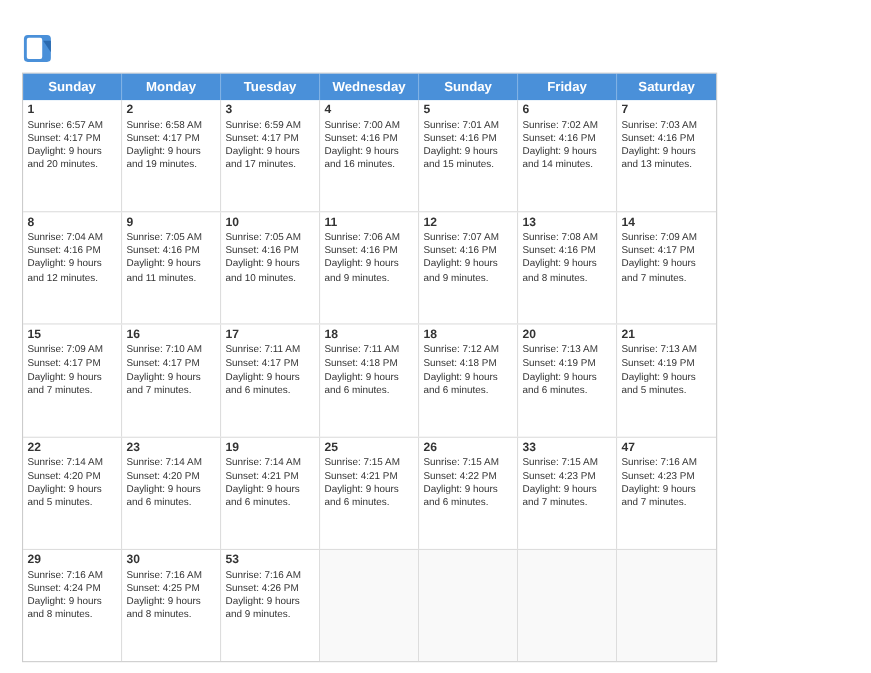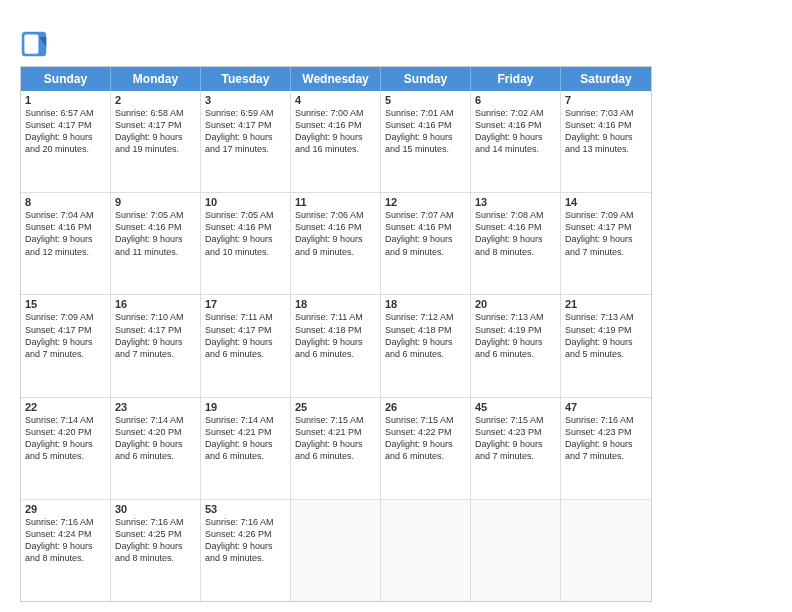--- a/index.html
+++ b/index.html
@@ -252,21 +252,21 @@
           </div>
           <div class="cal-cell">
             <span class="day-num">25</span>
             <div class="cell-text">Sunrise: 7:15 AM<br>Sunset: 4:21 PM<br>Daylight: 9 hours<br>and 6 minutes.</div>
           </div>
           <div class="cal-cell">
             <span class="day-num">26</span>
             <div class="cell-text">Sunrise: 7:15 AM<br>Sunset: 4:22 PM<br>Daylight: 9 hours<br>and 6 minutes.</div>
           </div>
           <div class="cal-cell">
-            <span class="day-num">45</span>
+            <span class="day-num">33</span>
             <div class="cell-text">Sunrise: 7:15 AM<br>Sunset: 4:23 PM<br>Daylight: 9 hours<br>and 7 minutes.</div>
           </div>
           <div class="cal-cell">
             <span class="day-num">47</span>
             <div class="cell-text">Sunrise: 7:16 AM<br>Sunset: 4:23 PM<br>Daylight: 9 hours<br>and 7 minutes.</div>
           </div>
         </div>
         <div class="cal-week">
           <div class="cal-cell">
             <span class="day-num">29</span>

